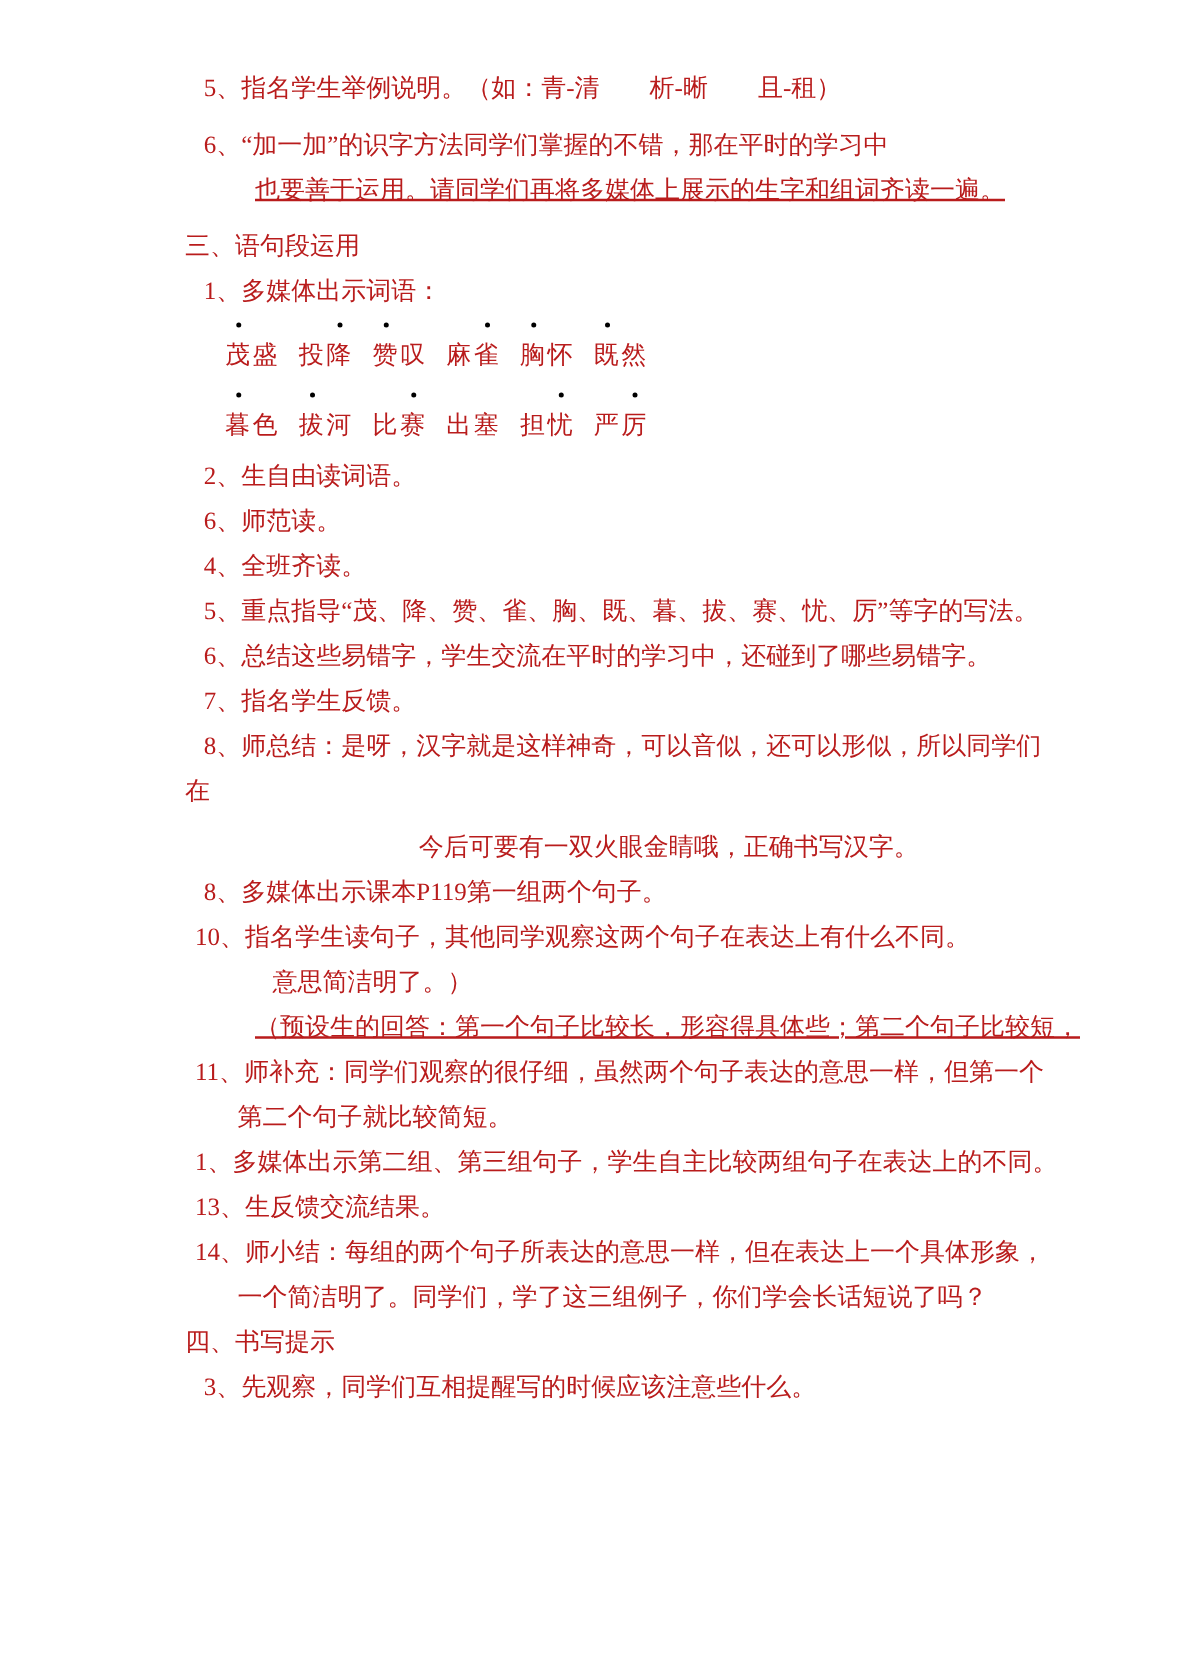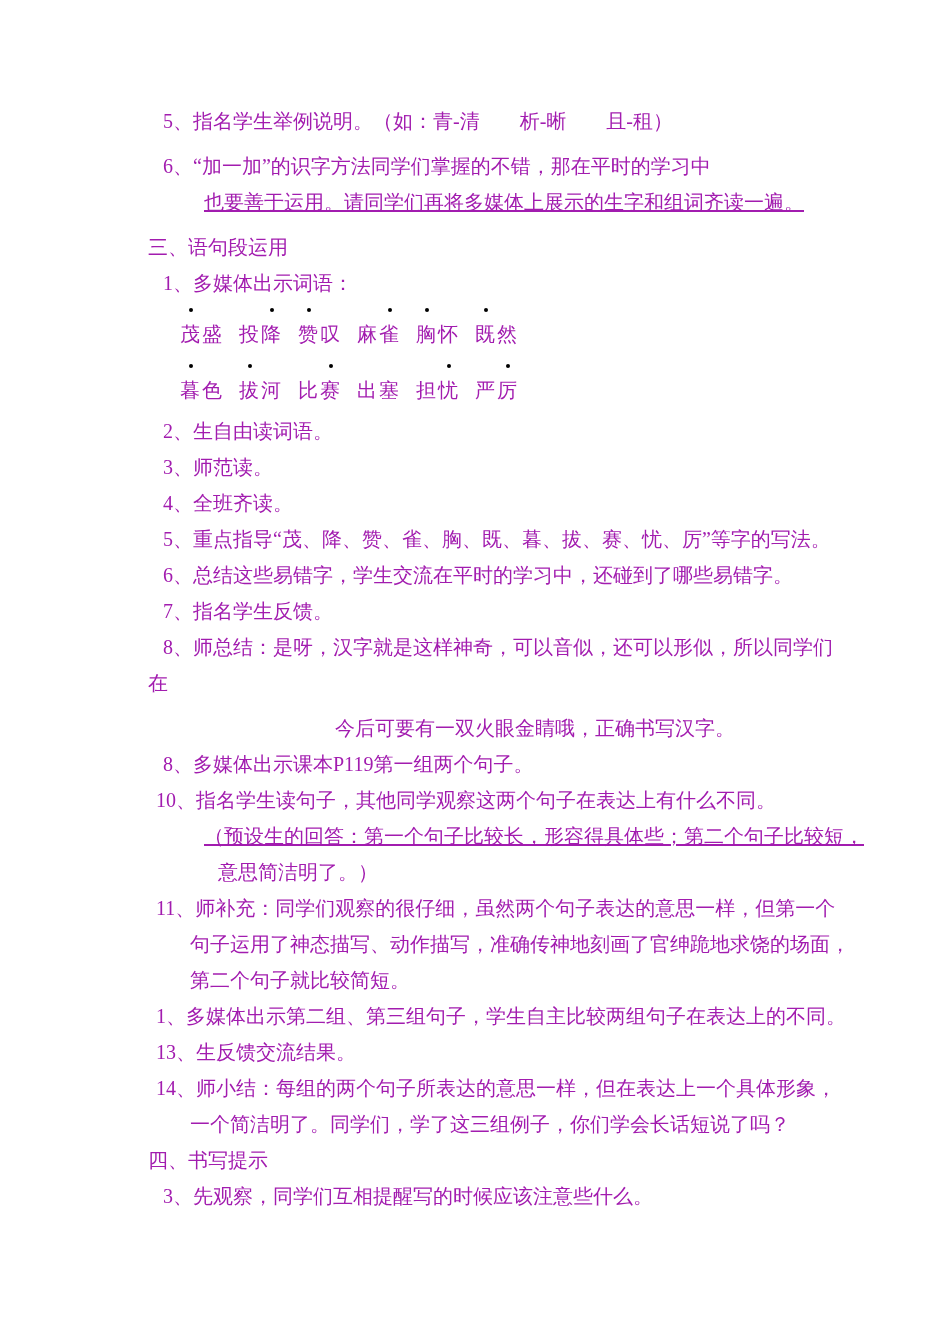--- a/index.html
+++ b/index.html
@@ -6,24 +6,24 @@
     margin: 0;
     padding: 0;
     background: #ffffff;
   }
   .page {
     position: relative;
     width: 950px;
     height: 1344px;
     background: #ffffff;
     box-sizing: border-box;
-    padding: 103px 60px 0 148px;
+    padding: 53px 60px 0 148px;
     font-family: "Liberation Serif", "DejaVu Serif", serif;
     font-size: 20px;
-    color: #a21caf;
+    color: #b91c1c;
     overflow: hidden;
   }
   .line {
     line-height: 36px;
     white-space: nowrap;
   }
   
   .indent-base  { padding-left: 0; }
   .indent-num1  { padding-left: 15px; }  
   .indent-num2  { padding-left: 8px; }   
@@ -72,34 +72,33 @@
 <div class="page">
   <div id="doc-body">
       <div class="line indent-num1">5、指名学生举例说明。（如：青-清　　析-晰　　且-租）</div>
       <div class="line indent-num1 gap-sm">6、“加一加”的识字方法同学们掌握的不错，那在平时的学习中</div>
       <div class="line indent-cont2">也要善于运用。请同学们再将多媒体上展示的生字和组词齐读一遍。</div>
       <div class="line indent-base gap-sm">三、语句段运用</div>
       <div class="line indent-num1">1、多媒体出示词语：</div>
       <div class="word-row"><span class="word"><span class="ch dotted">茂</span><span class="ch">盛</span></span><span class="word"><span class="ch">投</span><span class="ch dotted">降</span></span><span class="word"><span class="ch dotted">赞</span><span class="ch">叹</span></span><span class="word"><span class="ch">麻</span><span class="ch dotted">雀</span></span><span class="word"><span class="ch dotted">胸</span><span class="ch">怀</span></span><span class="word"><span class="ch dotted">既</span><span class="ch">然</span></span></div>
       <div class="word-row word-row-2"><span class="word"><span class="ch dotted">暮</span><span class="ch">色</span></span><span class="word"><span class="ch dotted">拔</span><span class="ch">河</span></span><span class="word"><span class="ch">比</span><span class="ch dotted">赛</span></span><span class="word"><span class="ch">出</span><span class="ch">塞</span></span><span class="word"><span class="ch">担</span><span class="ch dotted">忧</span></span><span class="word"><span class="ch">严</span><span class="ch dotted">厉</span></span></div>
       <div class="line indent-num1">2、生自由读词语。</div>
-      <div class="line indent-num1">3、师范读。</div>
+      <div class="line indent-num1">6、师范读。</div>
       <div class="line indent-num1">4、全班齐读。</div>
       <div class="line indent-num1">5、重点指导“茂、降、赞、雀、胸、既、暮、拔、赛、忧、厉”等字的写法。</div>
       <div class="line indent-num1">6、总结这些易错字，学生交流在平时的学习中，还碰到了哪些易错字。</div>
       <div class="line indent-num1">7、指名学生反馈。</div>
       <div class="line indent-num1">8、师总结：是呀，汉字就是这样神奇，可以音似，还可以形似，所以同学们</div>
       <div class="line indent-base">在</div>
       <div class="line indent-word gap-sm">今后可要有一双火眼金睛哦，正确书写汉字。</div>
       <div class="line indent-num1">8、多媒体出示课本P119第一组两个句子。</div>
       <div class="line indent-num2">10、指名学生读句子，其他同学观察这两个句子在表达上有什么不同。</div>
+      <div class="line indent-cont3">意思简洁明了。）</div>
       <div class="line indent-cont2">（预设生的回答：第一个句子比较长，形容得具体些；第二个句子比较短，</div>
-      <div class="line indent-cont3">意思简洁明了。）</div>
       <div class="line indent-num2">11、师补充：同学们观察的很仔细，虽然两个句子表达的意思一样，但第一个</div>
-      <div class="line indent-cont1">句子运用了神态描写、动作描写，准确传神地刻画了官绅跪地求饶的场面，</div>
       <div class="line indent-cont1">第二个句子就比较简短。</div>
       <div class="line indent-num2">1、多媒体出示第二组、第三组句子，学生自主比较两组句子在表达上的不同。</div>
       <div class="line indent-num2">13、生反馈交流结果。</div>
       <div class="line indent-num2">14、师小结：每组的两个句子所表达的意思一样，但在表达上一个具体形象，</div>
       <div class="line indent-cont1">一个简洁明了。同学们，学了这三组例子，你们学会长话短说了吗？</div>
       <div class="line indent-base">四、书写提示</div>
       <div class="line indent-num1">3、先观察，同学们互相提醒写的时候应该注意些什么。</div>
     </div>
 </div>
 

